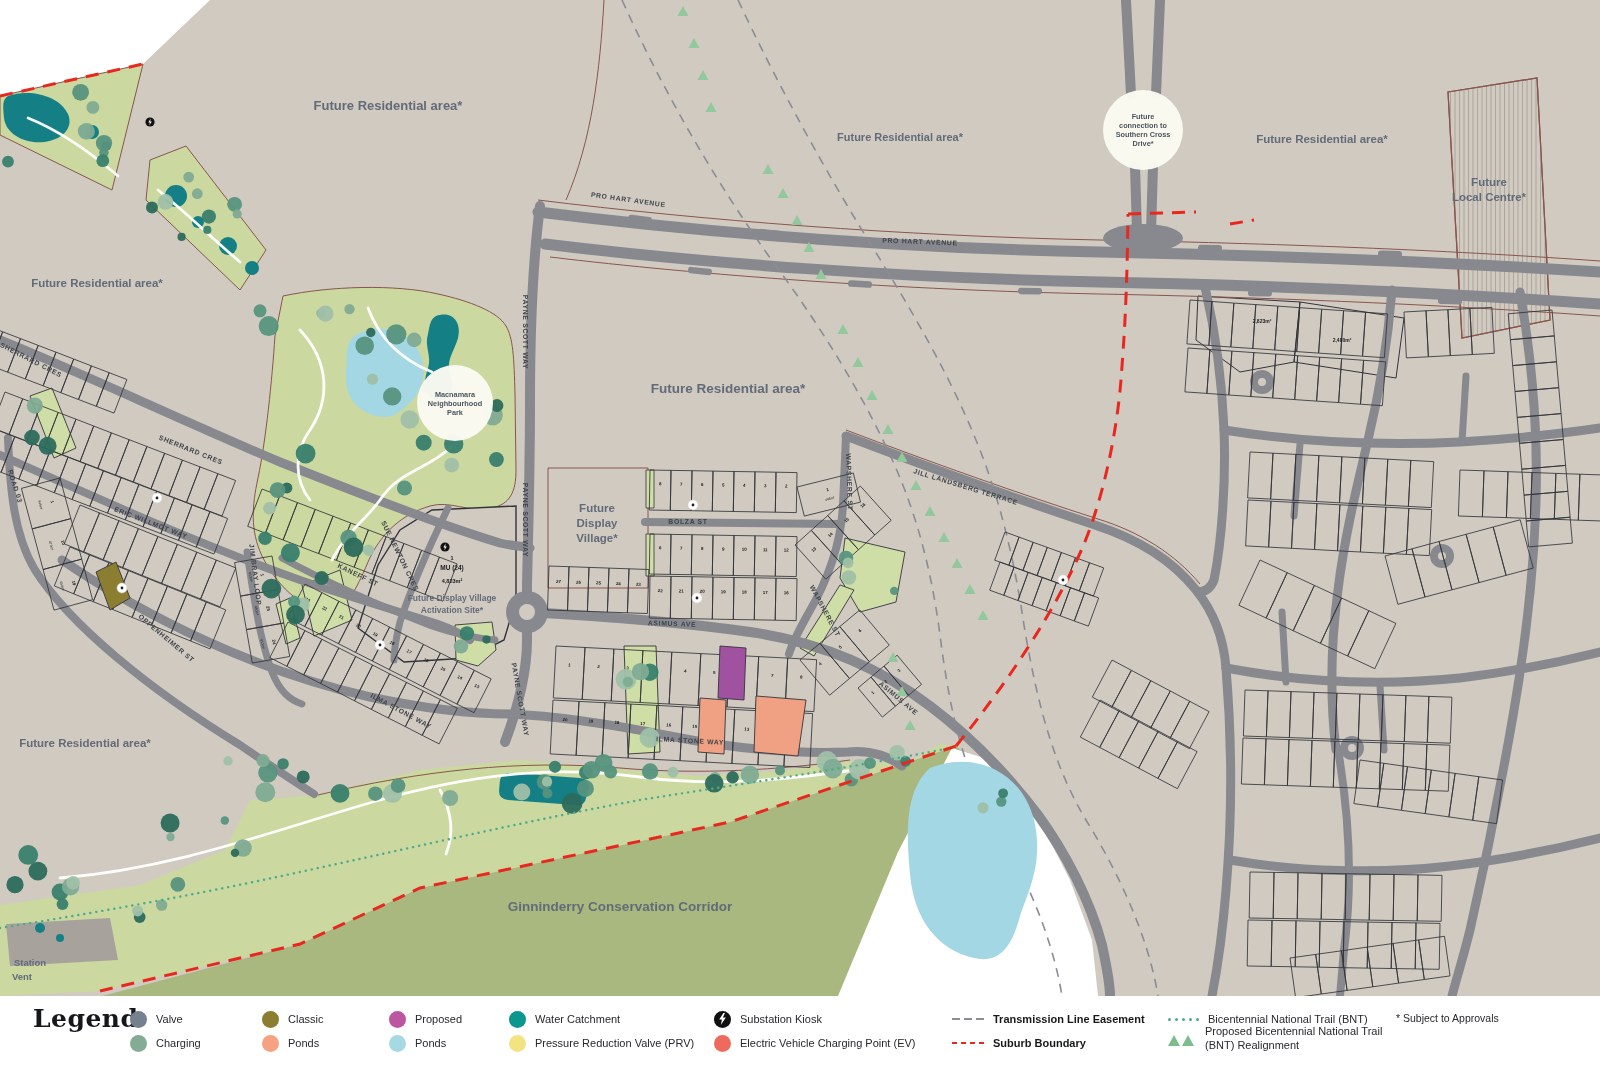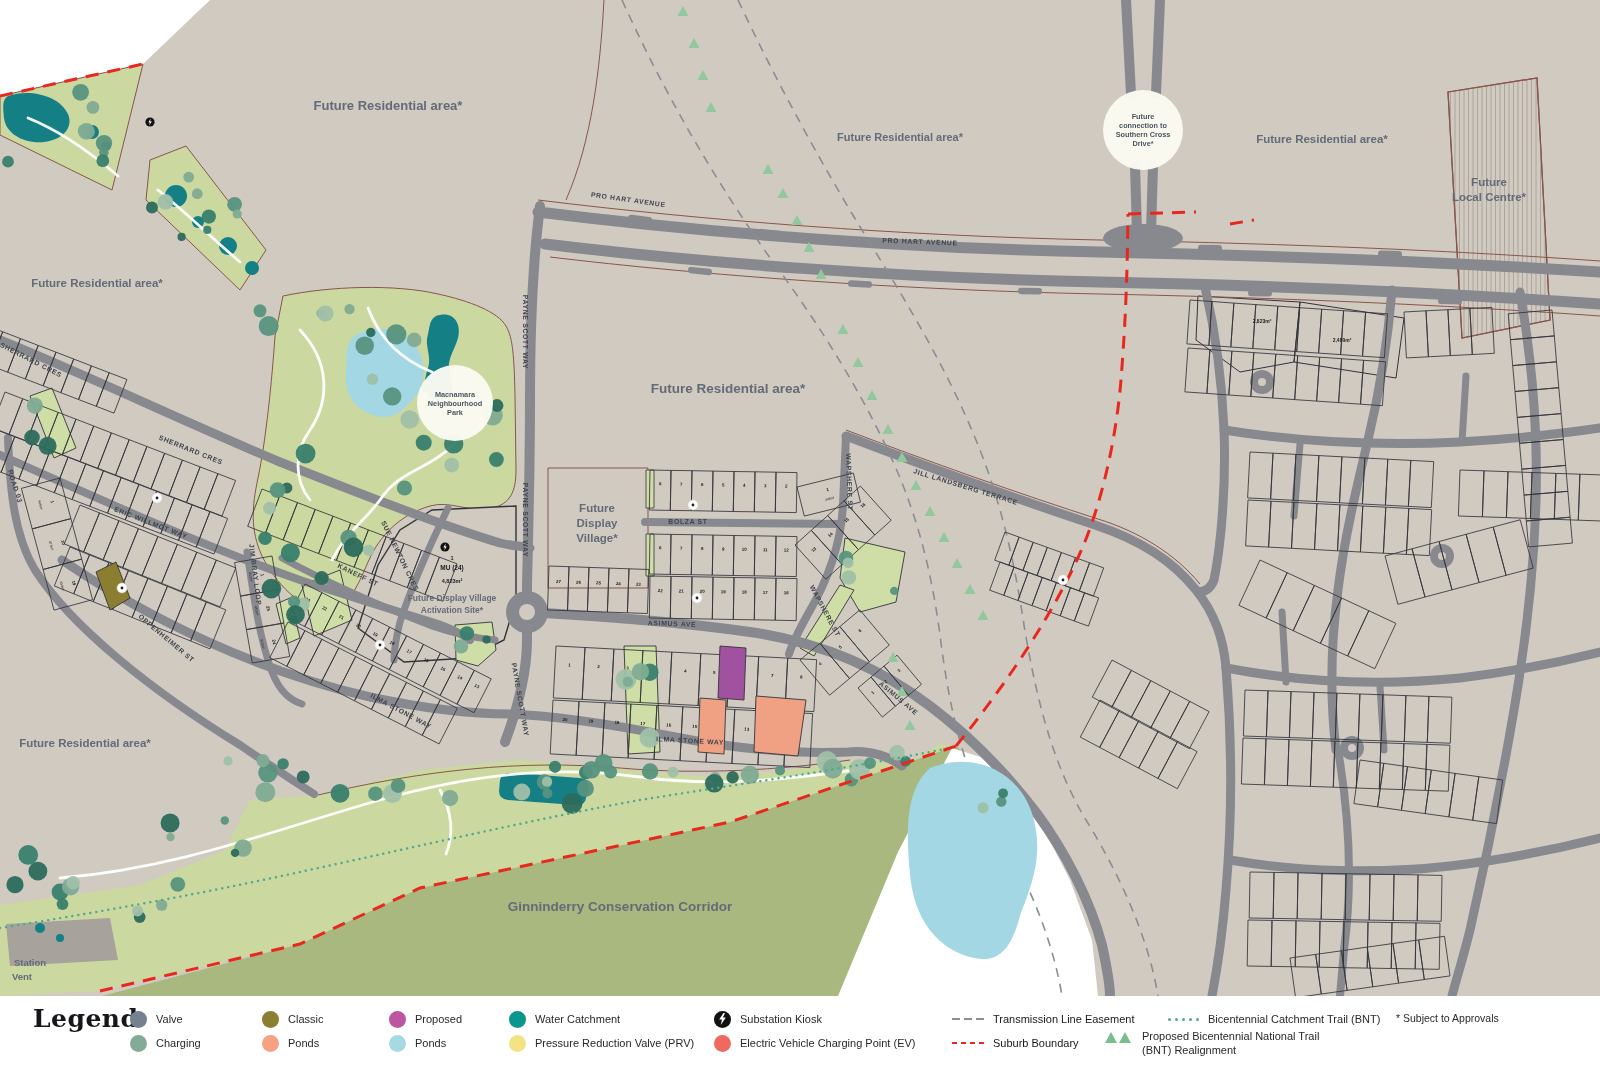--- a/index.html
+++ b/index.html
@@ -6,21 +6,21 @@
   #stage{position:relative;width:1600px;height:1083px;overflow:hidden;background:#fff;
          font-family:"Liberation Sans",sans-serif;}
   #map-wrap{position:absolute;left:0;top:0;width:1600px;height:996px;}
   svg text{font-family:"Liberation Sans",sans-serif;}
   #legend{position:absolute;left:0;top:996px;width:1600px;height:87px;background:#fff;}
   .lg-title{position:absolute;left:33px;top:8px;font-family:"DejaVu Serif",serif;
             font-weight:bold;font-size:25px;color:#16171a;letter-spacing:.5px;}
   .lg-item{position:absolute;display:flex;align-items:center;gap:9px;height:18px;}
   .sw{width:17px;height:17px;border-radius:50%;flex:0 0 auto;}
   .lg-label{font-size:11px;color:#27282c;white-space:nowrap;}
-  .lg-label.b{font-weight:normal;color:#17181a;}
+  .lg-label.b{font-weight:bold;color:#17181a;}
   .lg-label.wrap{white-space:normal;width:178px;line-height:1.25;}
   .dashrow{display:flex;gap:4px;align-items:center;}
   .dash{width:8px;height:2.5px;}
   .dotrow{display:flex;gap:4px;align-items:center;}
   .dot{width:3px;height:3px;border-radius:50%;}
   .tri{width:0;height:0;border-left:6px solid transparent;border-right:6px solid transparent;
        border-bottom:11px solid #7cbd8d;margin-right:2px;}
   .kiosk{width:17px;height:17px;border-radius:50%;background:#111;display:flex;
          align-items:center;justify-content:center;flex:0 0 auto;}
   .note{position:absolute;font-size:10.5px;color:#27282c;}
@@ -825,23 +825,23 @@
     </div>
 
     <div class="lg-item" style="left:1168px;top:14px">
       <span class="dotrow">
         <i class="dot" style="background:#4fa98e"></i>
           <i class="dot" style="background:#4fa98e"></i>
           <i class="dot" style="background:#4fa98e"></i>
           <i class="dot" style="background:#4fa98e"></i>
           <i class="dot" style="background:#4fa98e"></i>
       </span>
-      <span class="lg-label">Bicentennial Catchment Trail (BNT)</span>
-    </div>
-    <div class="lg-item" style="left:1105px;top:34px;align-items:flex-start">
+      <span class="lg-label">Bicentennial National Trail (BNT)</span>
+    </div>
+    <div class="lg-item" style="left:1168px;top:34px;align-items:center">
       <span style="display:flex;margin-top:2px">
           <i class="tri"></i>
           <i class="tri"></i>
         </span>
       <span class="lg-label wrap">Proposed Bicentennial National Trail (BNT) Realignment</span>
     </div>
 
     <div class="note" style="left:1396px;top:16px">* Subject to Approvals</div>
   </div>
 </div>

